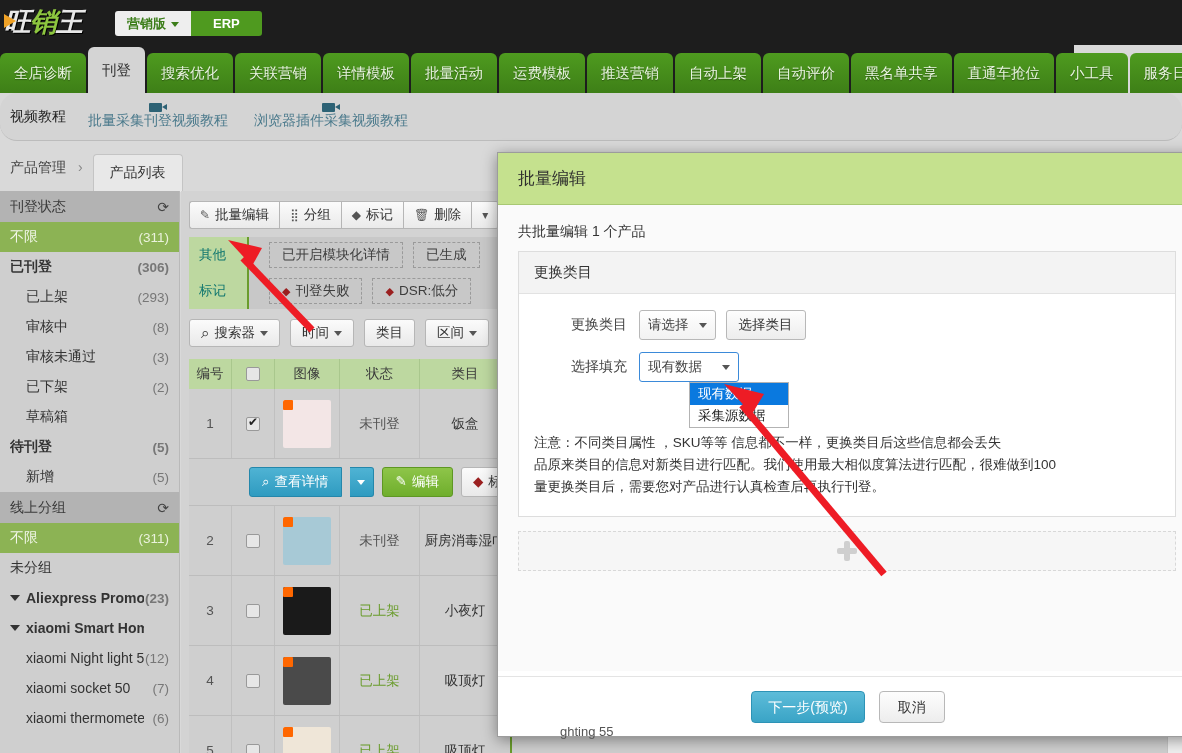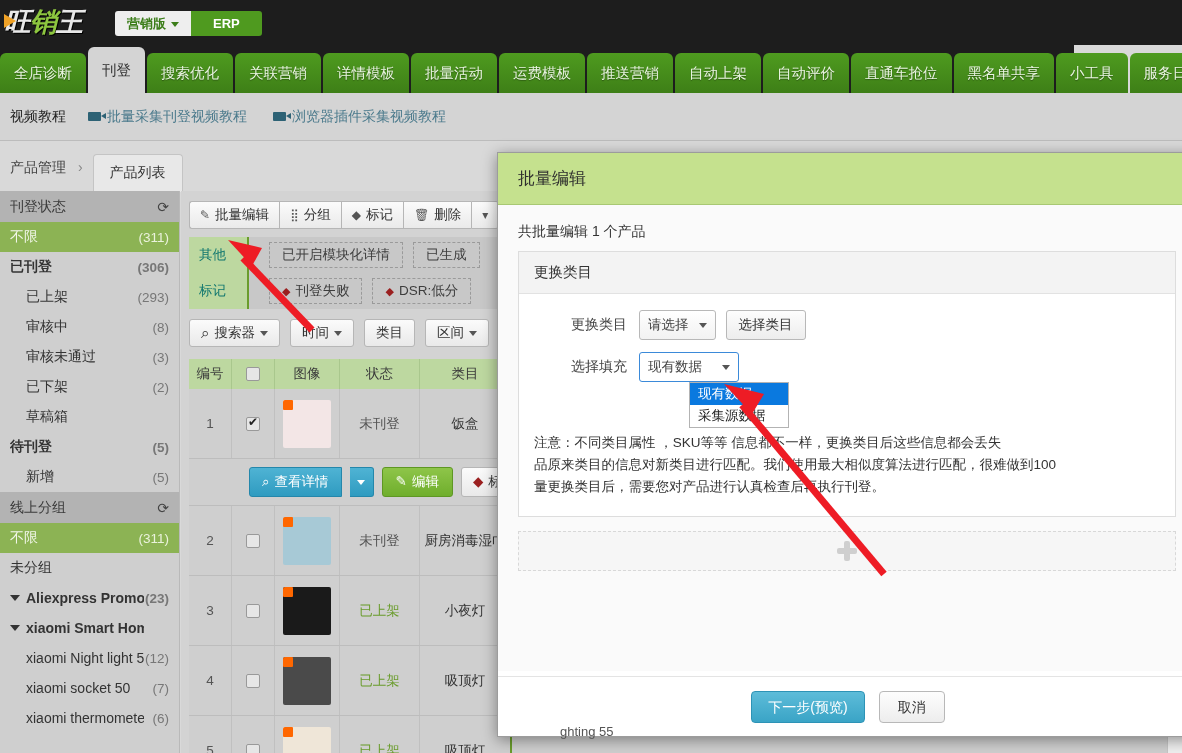--- a/index.html
+++ b/index.html
@@ -70,25 +70,26 @@
     background: #d4d4d4; color: #333; text-shadow: none;
     height: 46px; line-height: 46px;
   }
 
   
   .vidbar {
     position: absolute; left: 0; top: 93px; width: 1182px; height: 48px;
     background: #d4d4d4;
     display: flex; align-items: center; padding-left: 10px;
     border-bottom: 1px solid #bcbcbc;
+    border-radius: 17px;
   }
   .vid-title { font-size: 14px; color: #222; margin-right: 22px; }
   .vid-link {
     font-size: 14px; color: #4b7a8c; margin-right: 26px;
-    display: flex; align-items: center; cursor: pointer;
+    display: flex; align-items: center; cursor: pointer; flex-direction: column;
   }
   .cam-icon {
     display:inline-block; position: relative;
     width: 13px; height: 9px; background: #2d6275; border-radius:1px;
     margin-right: 6px;
   }
   .cam-icon::after {
     content:''; position:absolute; right:-5px; top:1px; width:0;height:0;
     border-top:3.5px solid transparent;border-bottom:3.5px solid transparent;
     border-right:5px solid #2d6275;
@@ -385,22 +386,22 @@
       <div class="nav-tab">全店诊断</div>
       <div class="nav-tab active">刊登</div>
       <div class="nav-tab">搜索优化</div>
       <div class="nav-tab">关联营销</div>
       <div class="nav-tab">详情模板</div>
       <div class="nav-tab">批量活动</div>
       <div class="nav-tab">运费模板</div>
       <div class="nav-tab">推送营销</div>
       <div class="nav-tab">自动上架</div>
       <div class="nav-tab">自动评价</div>
+      <div class="nav-tab">黑名单共享</div>
       <div class="nav-tab">直通车抢位</div>
-      <div class="nav-tab">黑名单共享</div>
       <div class="nav-tab">小工具</div>
       <div class="nav-tab">服务日志</div>
     </div>
 
   <div class="vidbar">
     <span class="vid-title">视频教程</span>
     <span class="vid-link">
       <i class="cam-icon"></i>
       <span>批量采集刊登视频教程</span>
     </span>

